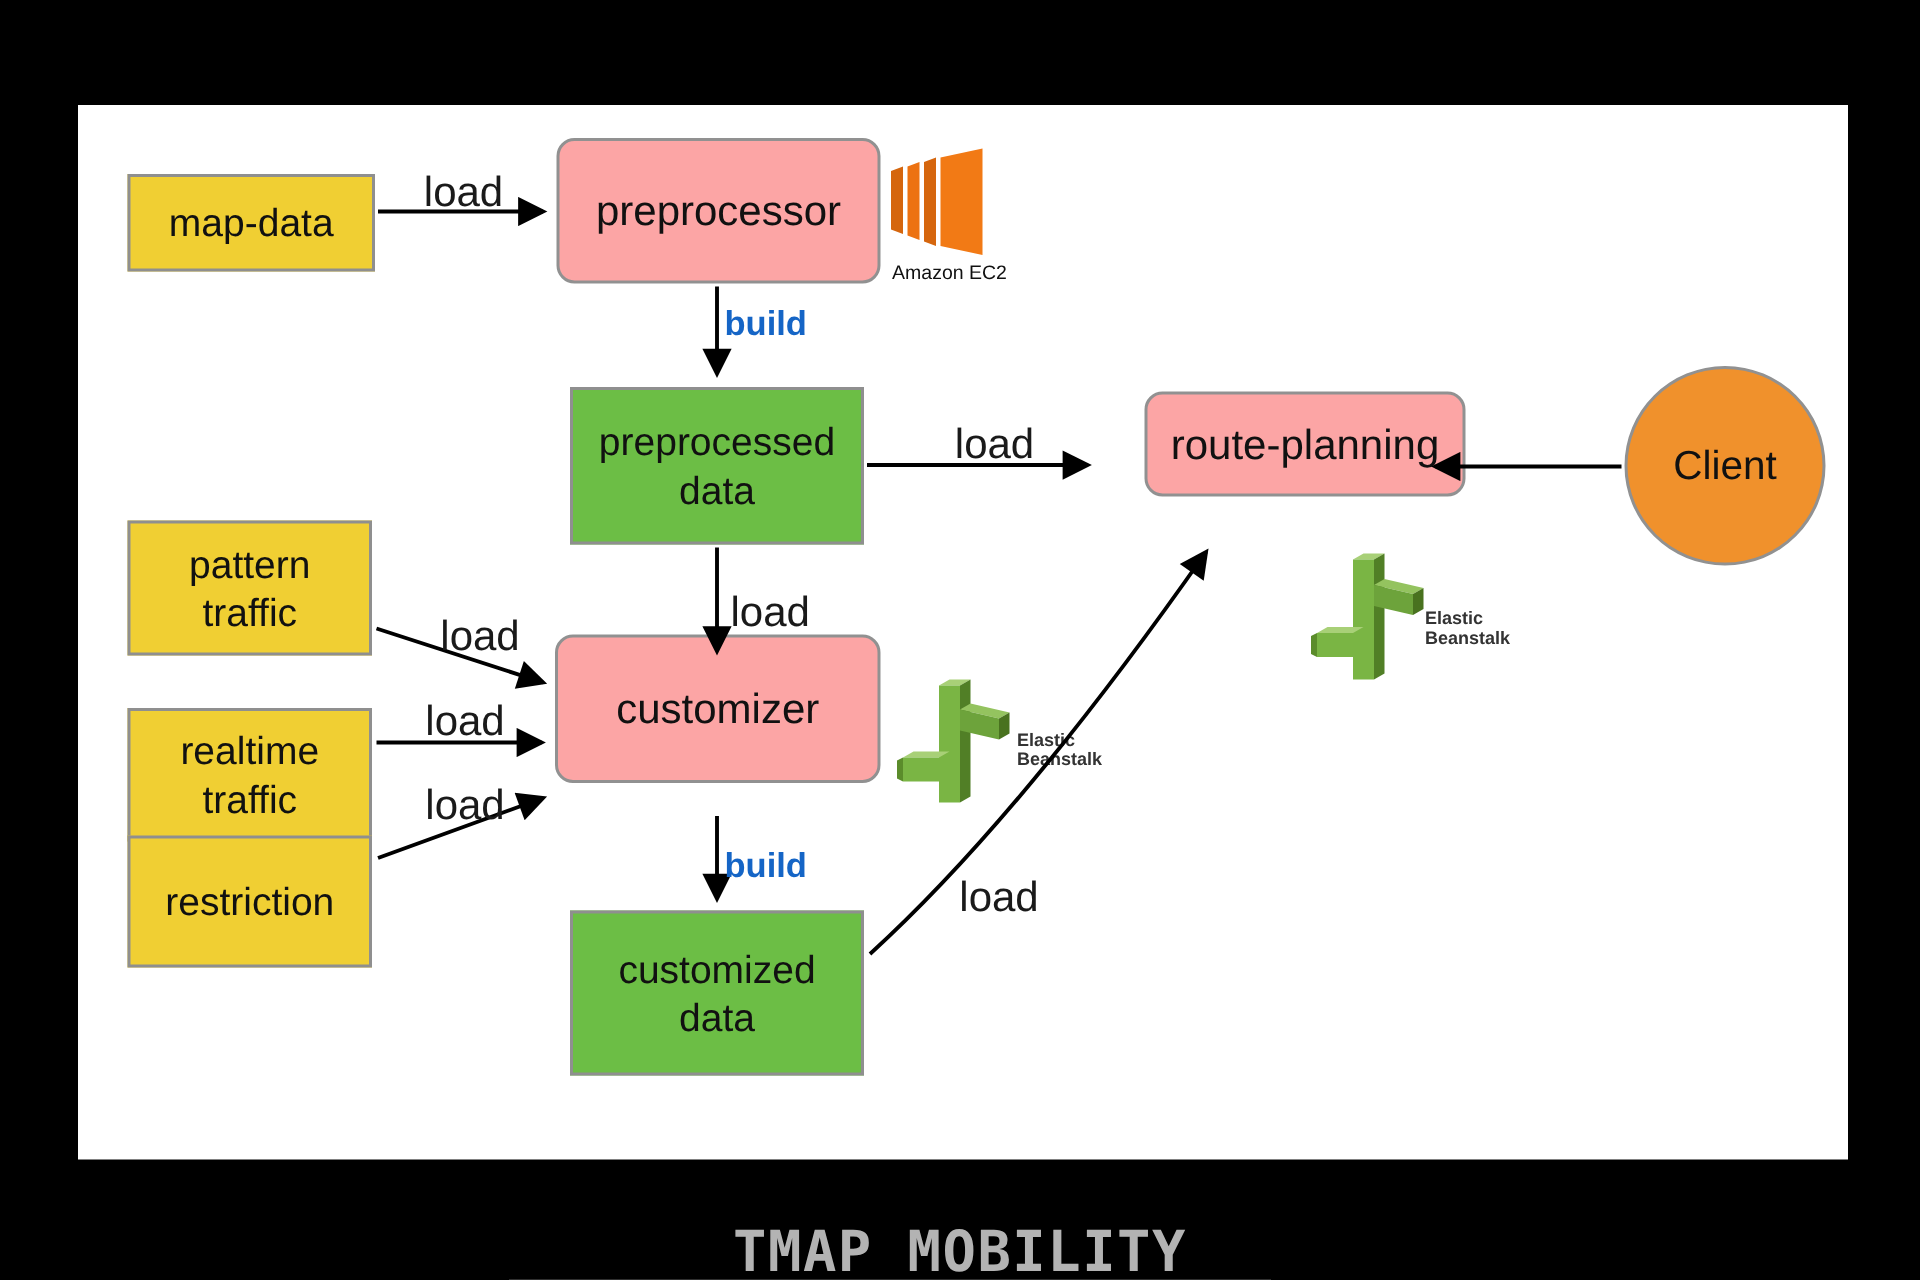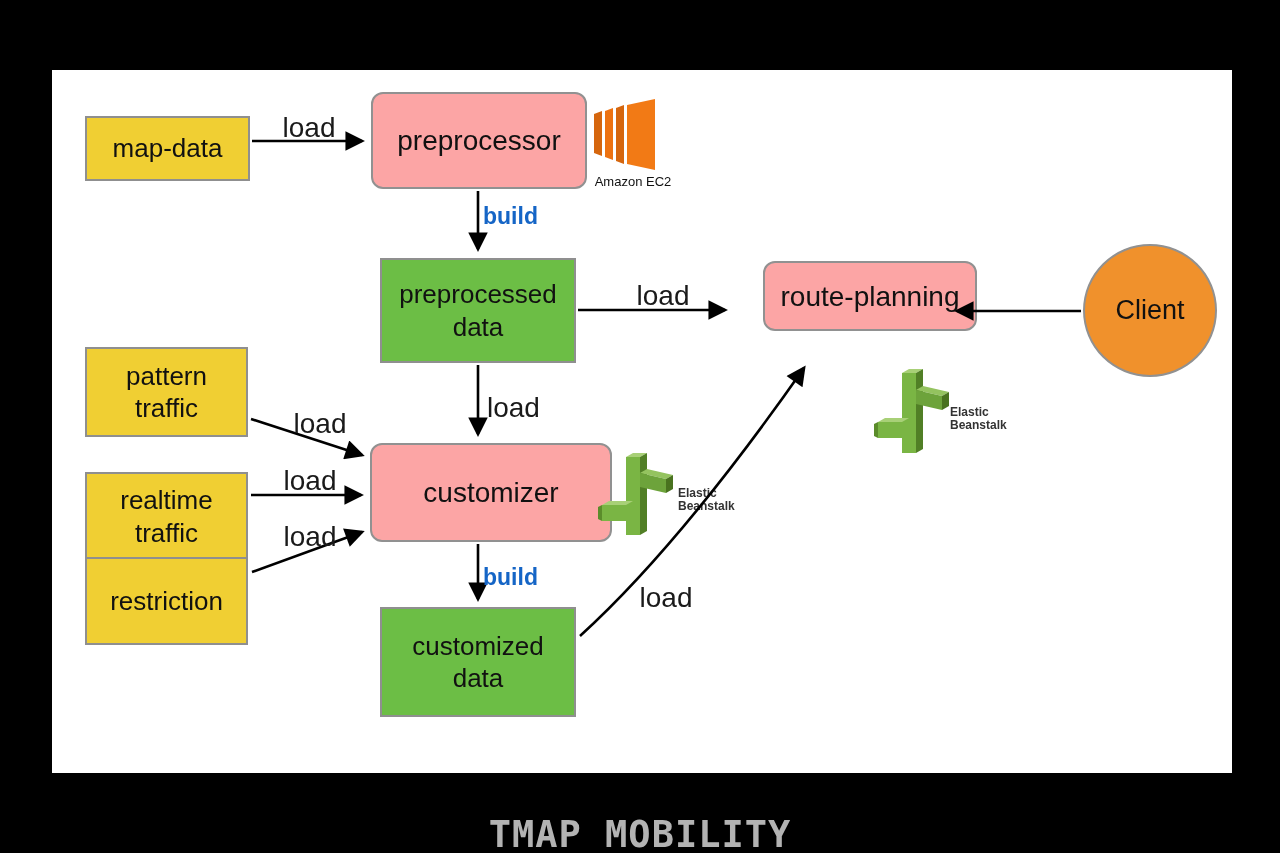--- a/index.html
+++ b/index.html
@@ -79,21 +79,21 @@
     <div class="node box-blue" style="left:682px; top:191px; width:214px; height:70px;margin-left:29px;">route-planning</div>
 
     <div class="node circle-orange" style="left:1031px; top:174px; width:134px; height:133px;">Client</div>
 
     <div class="node box-yellow" style="left:33px; top:277px; width:163px; height:90px; padding:0 14px;">pattern traffic</div>
 
     <div class="node box-yellow" style="left:33px; top:362px; width:163px; height:89px; padding:0 14px;margin-top:40px;">realtime traffic</div>
 
     <div class="node box-yellow" style="left:33px; top:487px; width:163px; height:88px;">restriction</div>
 
-    <div class="node box-blue" style="left:318px; top:373px; width:242px; height:99px;">customizer</div>
+    <div class="node box-blue" style="left:318px; top:353px; width:217px; height:99px;">customizer</div>
 
     <div class="node box-green" style="left:328px; top:537px; width:196px; height:110px;">customized data</div>
 
     <span class="icon-wrap" style="left:540px; top:27px; width:66px; height:76px;">
       <svg width="66" height="76" viewBox="0 0 66 76">
         <polygon points="2,17 10,14 10,59 2,56" fill="#d5660e"></polygon>
         <polygon points="13,14 21,11 21,63 13,60" fill="#ed7211"></polygon>
         <polygon points="24,11 32,8 32,67 24,64" fill="#d5660e"></polygon>
         <polygon points="35,8 63,2 63,73 35,67" fill="#f27a15"></polygon>
       </svg>

